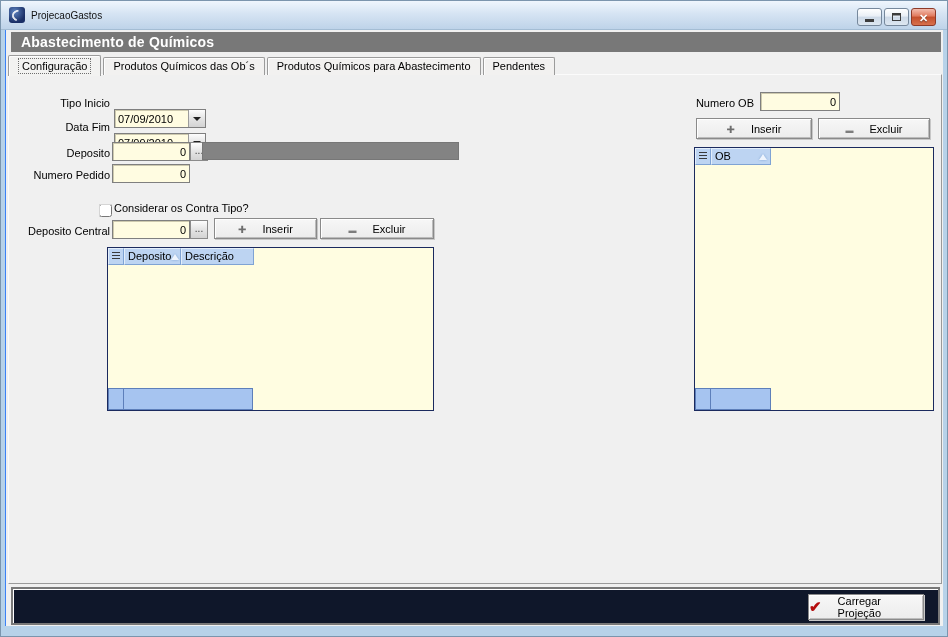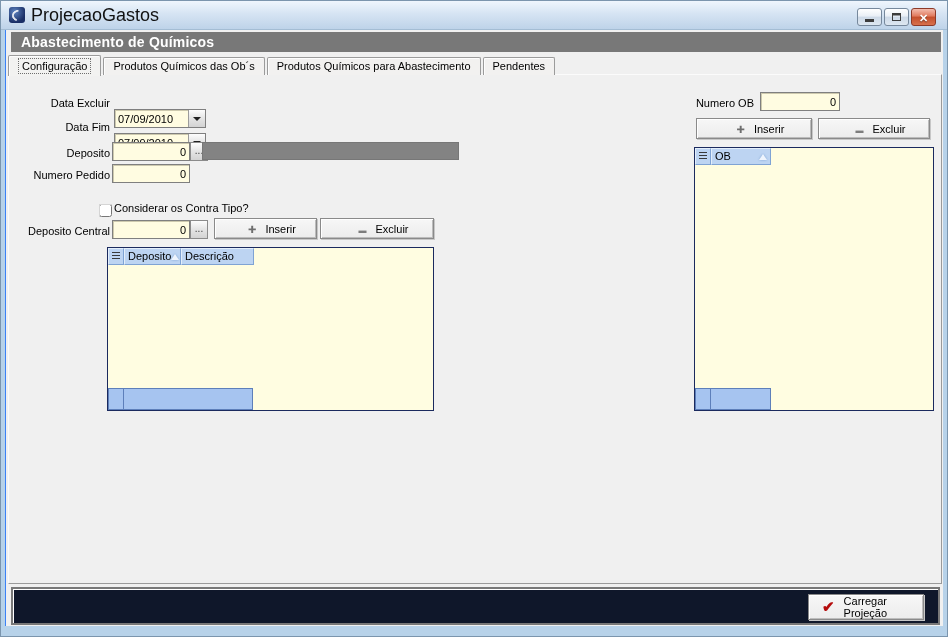--- a/index.html
+++ b/index.html
@@ -10,21 +10,21 @@
 
   
   .titlebar{position:absolute;left:0;top:0;right:0;height:29px;
             background:linear-gradient(#eff6fd,#d6e4f3 45%,#bed3e9 100%);
             border-bottom:1px solid #a4bdd4;}
   .app-icon{position:absolute;left:8px;top:6px;width:16px;height:16px;border-radius:3px;
             background:radial-gradient(circle at 35% 30%,#5d83c0,#1a2f66 70%);}
   .app-icon::after{content:"";position:absolute;left:3px;top:3px;width:7px;height:7px;
             border-radius:50%;border:2px solid rgba(255,255,255,.85);border-right-color:transparent;border-bottom-color:transparent;transform:rotate(-35deg);}
   .window-title{position:absolute;left:30px;top:0;height:29px;line-height:29px;
-            font-size:18px;color:#111;}
+            font-size:10px;color:#111;}
   .win-controls{position:absolute;top:7px;right:11px;display:flex;gap:2px;}
   .win-btn{width:25px;height:18px;border:1px solid #76889c;border-radius:3px;
            background:linear-gradient(#ffffff,#e9eff6 45%,#cdd9e7 50%,#dde7f1);
            display:flex;align-items:center;justify-content:center;position:relative;cursor:default;}
   .win-btn.close{background:linear-gradient(#f3bdae,#e0795c 45%,#c44f2c 50%,#d8714d);border-color:#8e3a28;}
   .glyph-min{width:9px;height:3px;background:#3c3c3c;margin-top:7px;}
   .glyph-max{width:9px;height:8px;border:1px solid #3c3c3c;box-shadow:inset 0 1.5px 0 #3c3c3c;background:transparent;}
   .glyph-close::before{content:"✕";color:#fff;font-size:11px;font-weight:bold;text-shadow:0 1px 1px rgba(0,0,0,.45);}
 
   
@@ -60,21 +60,21 @@
 
   .browse{position:absolute;width:18px;height:19px;font-size:10px;color:#3f3f3f;text-align:center;line-height:16px;
         background:linear-gradient(#fdfdfd,#e6e6e6 45%,#d3d3d3);border:1px solid #8b8b8b;cursor:default;}
   .gray-bar{position:absolute;background:#838383;border:1px solid #777;}
 
   .checkbox{position:absolute;width:13px;height:13px;background:#fff;border:1px solid #888;
         box-shadow:inset 1px 1px 0 #d5d5d5;cursor:default;}
 
   .btn-classic{position:absolute;background:linear-gradient(#f7f7f7,#ececec);
         border:1px solid #8a8a8a;box-shadow:inset 1px 1px 0 #ffffff,inset -1px -1px 0 #bcbcbc,1px 1px 0 #c7c7c7;
-        font-size:11px;color:#000;display:flex;align-items:center;justify-content:center;gap:9px;cursor:default;padding-left:13px;}
+        font-size:11px;color:#000;display:flex;align-items:center;justify-content:center;gap:16px;cursor:default;}
   .icon-plus::before{content:"✚";font-size:10px;color:#6e6e6e;text-shadow:0 0 1px #fff;}
   .icon-minus::before{content:"▬";font-size:8px;color:#7d7d7d;}
   .icon-check::before{content:"✔";font-size:15px;font-weight:bold;color:#b50d0d;}
 
   
   .grid{position:absolute;background:#fffde1;border:1px solid #1b2a5e;}
   .grid-header{position:absolute;left:0;top:0;display:flex;height:17px;}
   .gh-cell{background:#bdd4f2;border-top:1px solid #e3eefb;border-left:1px solid #e3eefb;
         border-right:1px solid #7fa3d4;border-bottom:1px solid #7fa3d4;
         font-size:11px;color:#000;padding:0 3px;line-height:15px;display:flex;align-items:center;cursor:default;}
@@ -117,21 +117,21 @@
 
     <div class="tabstrip">
       <div class="tab active"><span class="focus">Configuração</span></div>
       <div class="tab">Produtos Químicos das Ob´s</div>
       <div class="tab">Produtos Químicos para Abastecimento</div>
       <div class="tab">Pendentes</div>
     </div>
 
     <div class="tabpage"></div>
 
-    <div class="lbl" style="left:4px;top:66px;width:100px;">Data Excluir</div>
+    <div class="lbl" style="left:4px;top:66px;width:100px;">Tipo Inicio</div>
     <div class="combo" style="left:108px;top:62px;width:92px;">
       <input value="07/09/2010" style="">
       <div class="drop">
           <span class="arrow-down"></span>
         </div>
     </div>
 
     <div class="lbl" style="left:4px;top:90px;width:100px;">Data Fim</div>
     <div class="combo" style="left:108px;top:86px;width:92px;">
       <input value="07/09/2010" style="">

